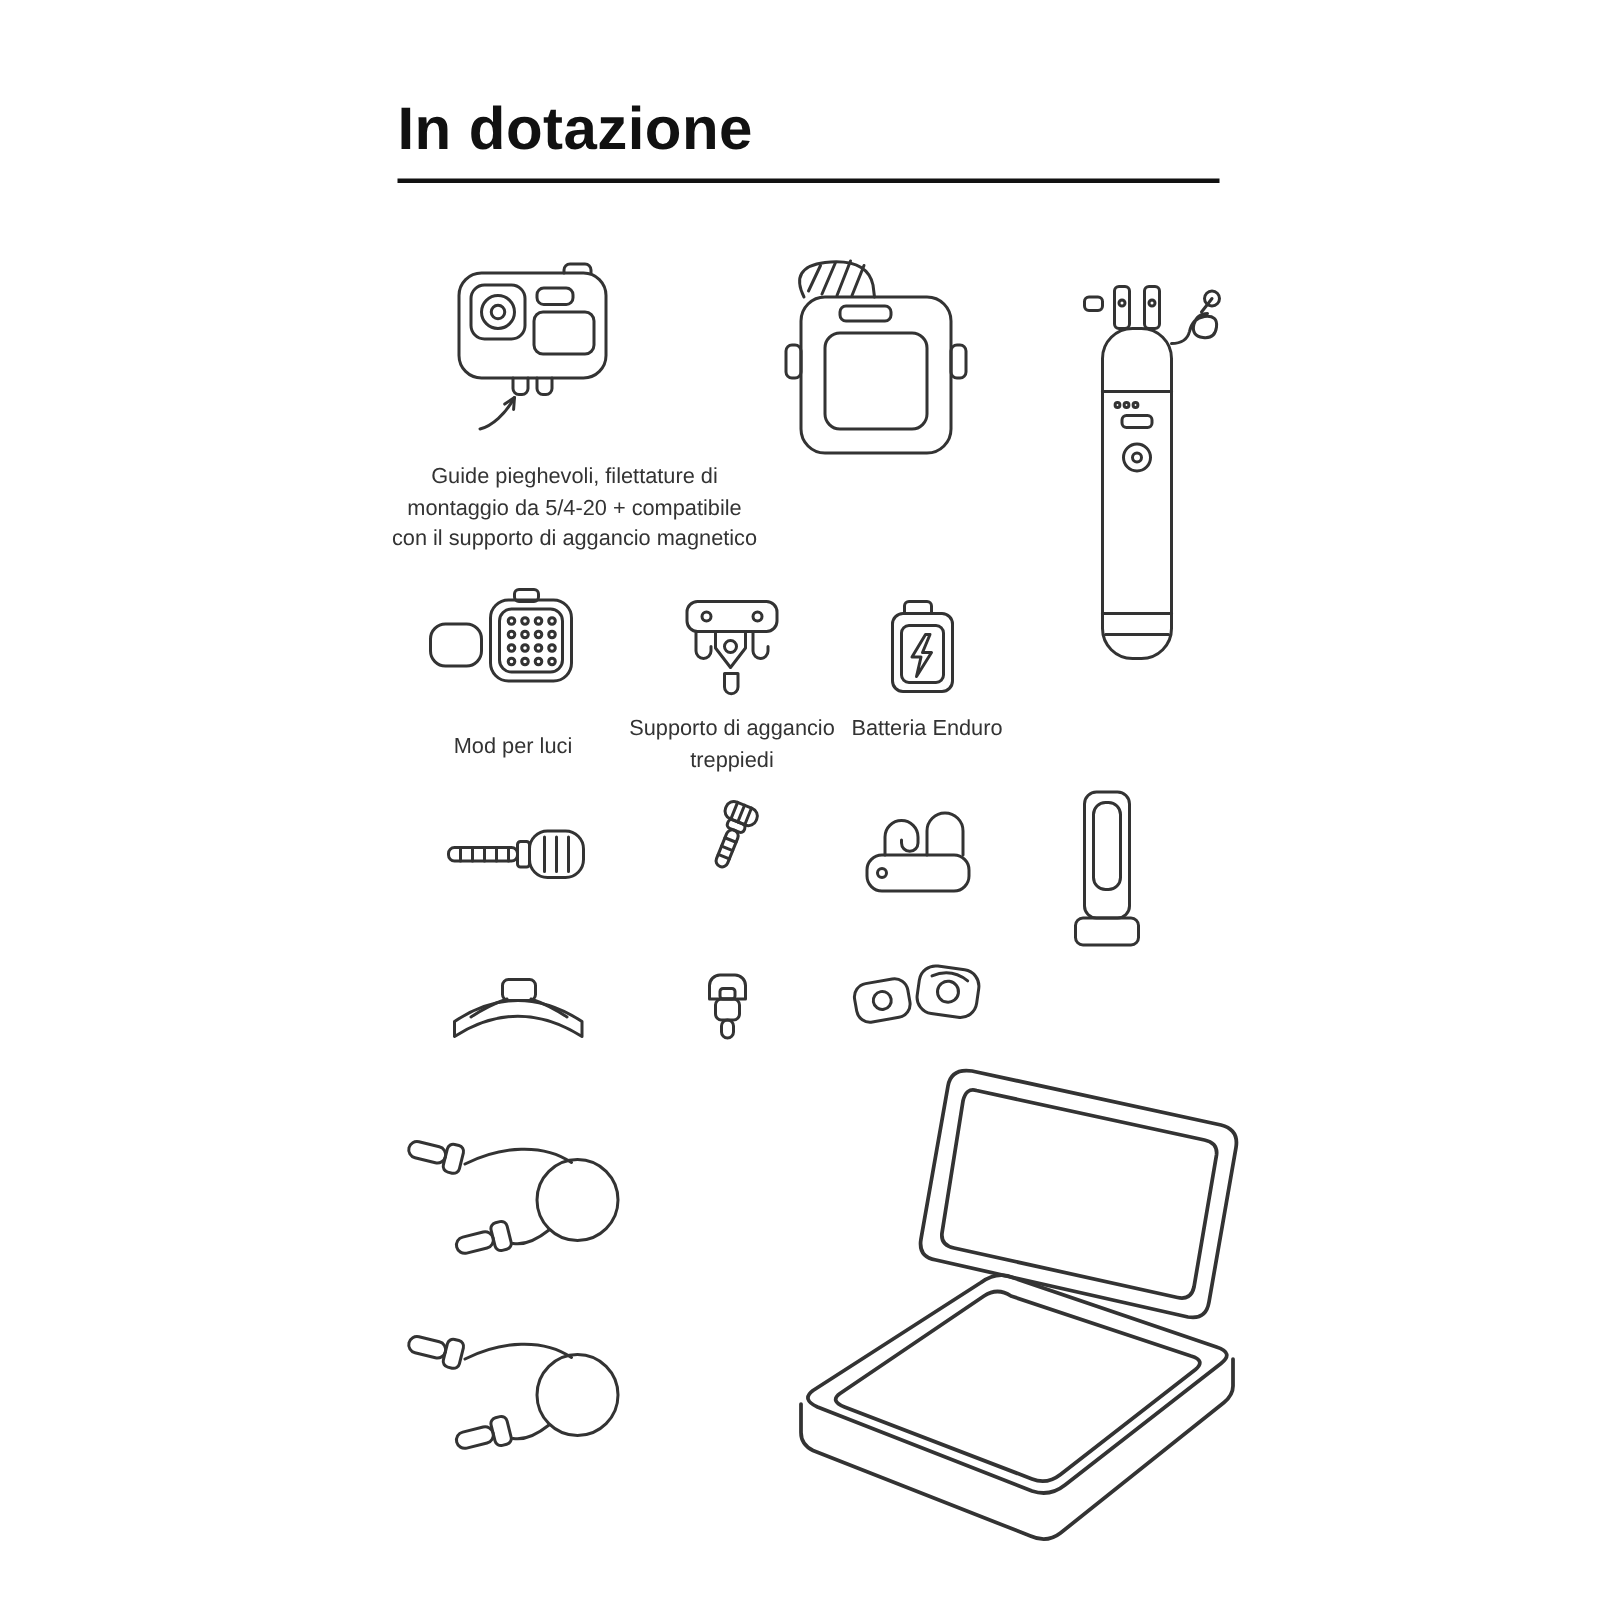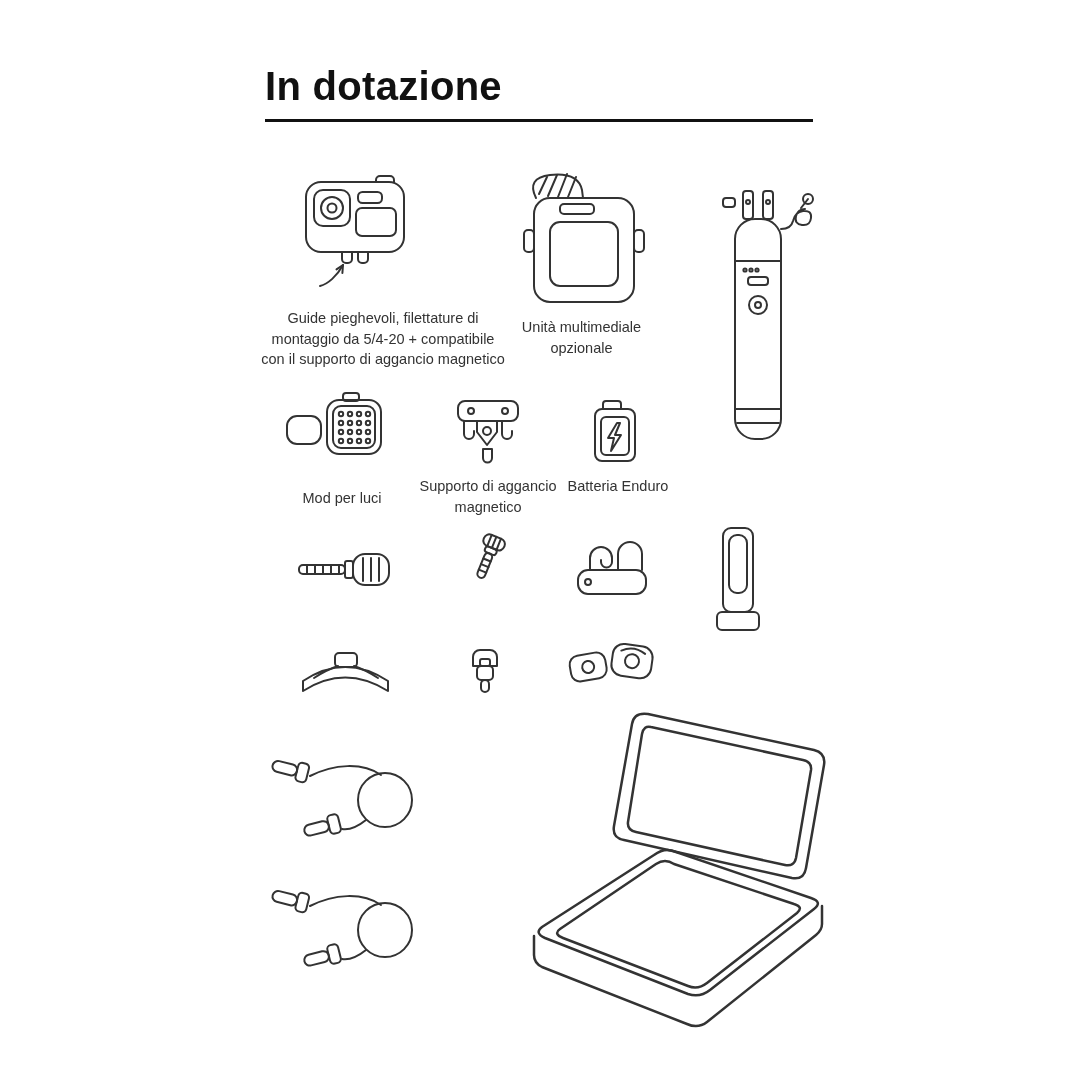--- a/index.html
+++ b/index.html
@@ -71,24 +71,20 @@
       <path d="M106 31 q4 -5 7 -9"></path>
     </svg>
   </div>
 
   <div class="caption" style="left:246px;top:296px;width:274px">
     <span>Guide pieghevoli, filettature di</span>
     <span>montaggio da 5/4-20 + compatibile</span>
     <span>con il supporto di aggancio magnetico</span>
   </div>
 
-  <div class="caption" style="left:494px;top:305px;width:175px">
-    <span>Unità multimediale</span>
-    <span>opzionale</span>
-  </div>
 
   <div class="fig" style="left:285px;top:378px;width:100px;height:80px">
     <svg viewBox="0 0 100 80" fill="none" stroke="#333333" stroke-width="2" stroke-linecap="round" stroke-linejoin="round">
       <rect x="2" y="26" width="34" height="28" rx="10"></rect>
       <rect x="58" y="3" width="16" height="8" rx="3"></rect>
       <rect x="42" y="10" width="54" height="54" rx="12"></rect>
       <rect x="48" y="16" width="42" height="42" rx="8"></rect>
       <circle cx="56" cy="24" r="2.2"></circle>
         <circle cx="65" cy="24" r="2.2"></circle>
         <circle cx="74" cy="24" r="2.2"></circle>
@@ -129,21 +125,21 @@
       <path d="M27 26 l-9 15 h6 l-3 13 l10 -16 h-6 l5 -12 z"></path>
     </svg>
   </div>
 
   <div class="caption" style="left:281px;top:476px;width:122px">
     <span>Mod per luci</span>
   </div>
 
   <div class="caption" style="left:412px;top:464px;width:152px">
     <span>Supporto di aggancio</span>
-    <span>magnetico</span>
+    <span>treppiedi</span>
   </div>
 
   <div class="caption" style="left:552px;top:464px;width:132px">
     <span>Batteria Enduro</span>
   </div>
 
 
   <div class="fig" style="left:295px;top:532px;width:100px;height:50px">
     <svg viewBox="0 0 100 50" fill="none" stroke="#333333" stroke-width="2" stroke-linecap="round" stroke-linejoin="round">
       <rect x="4" y="21" width="46" height="9" rx="4"></rect>

